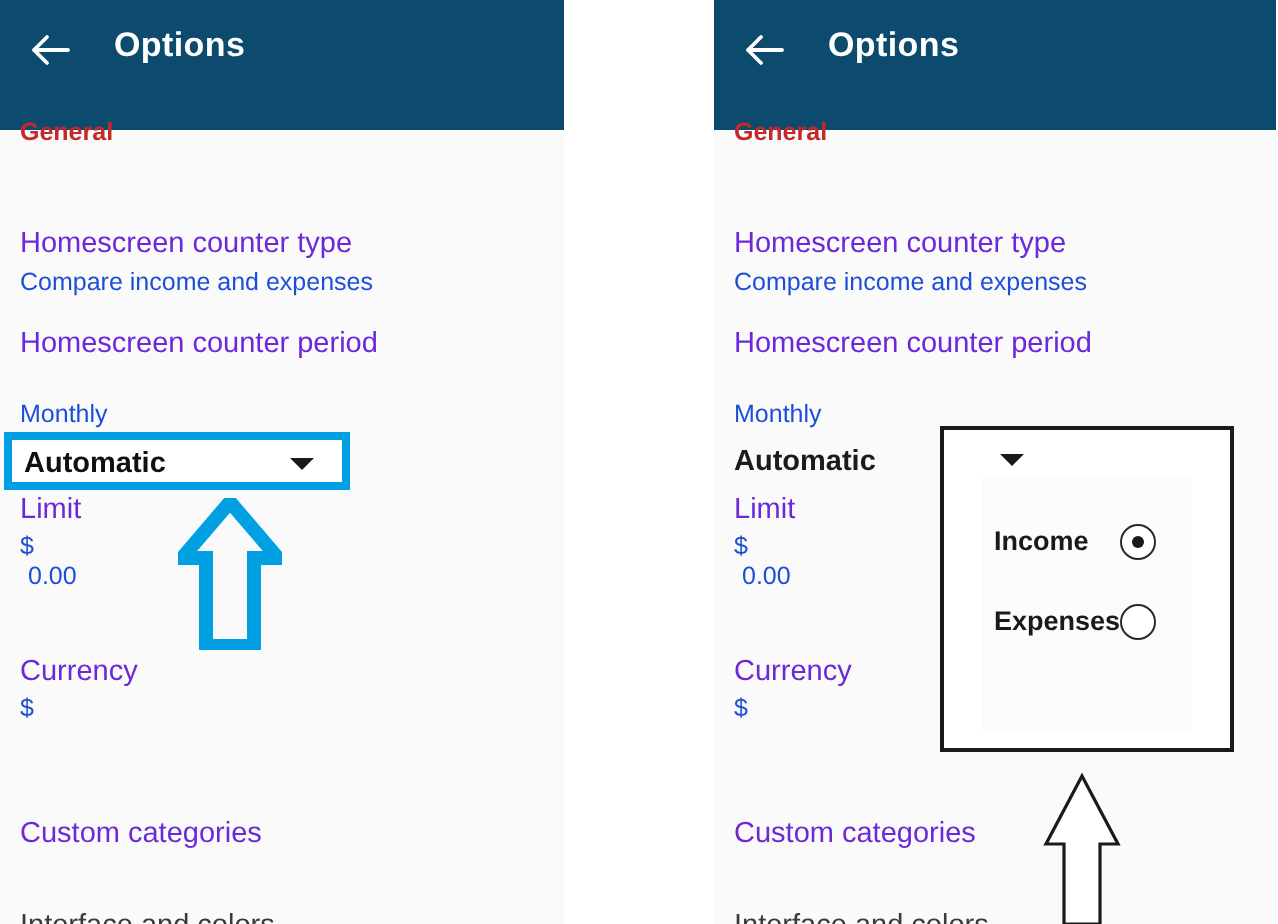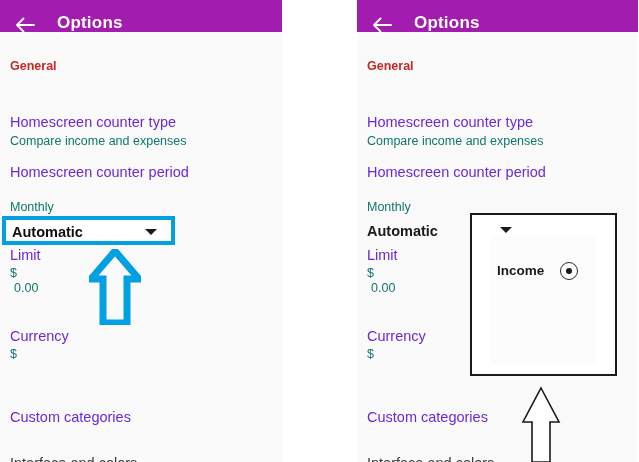--- a/index.html
+++ b/index.html
@@ -22,22 +22,22 @@
     background: #fafafa;
     overflow: hidden;
   }
   #panel-left  { left: 0px;   width: 282px; height: 462px; }
   #panel-right { left: 357px; width: 281px; height: 462px; }
 
   
   .appbar {
     position: absolute;
     top: 0; left: 0; right: 0;
-    height: 32px;
-    background: #a21caf;
+    height: 65px;
+    background: #0c4a6e;
   }
   .back-icon {
     position: absolute;
     left: 14px;
     top: 14px;
     width: 22px;
     height: 22px;
   }
   .back-icon svg { display: block; }
   .appbar-title {
@@ -63,21 +63,21 @@
   .pref-title {
     position: absolute;
     left: 10px;
     color: #6d28d9;
     font-size: 14.5px;
     white-space: nowrap;
   }
   .pref-summary {
     position: absolute;
     left: 10px;
-    color: #0f766e;
+    color: #1d4ed8;
     font-size: 12.5px;
     white-space: nowrap;
   }
   .pref-summary.indent { left: 14px; }
 
   
   .p-general   { top: 59px; }
   .p-t1        { top: 114px; }
   .p-s1        { top: 134px; }
   .p-t2        { top: 164px; }
@@ -317,20 +317,24 @@
 
 <div id="dropdown-popup">
   <span class="caret popup-caret"></span>
   <div class="popup-inner">
 
     <div class="popup-item" id="popup-item-income">
       <span class="pi-label">Income</span>
       <span class="radio checked"></span>
     </div>
 
+    <div class="popup-item" id="popup-item-expenses">
+      <span class="pi-label">Expenses</span>
+      <span class="radio"></span>
+    </div>
 
   </div>
 </div>
 
 <div id="black-arrow">
   <svg width="44" height="76" viewBox="0 0 44 76">
     <path d="M22 2 L40 36 L31 36 L31 76 L13 76 L13 36 L4 36 Z" fill="#ffffff" stroke="#1a1a1a" stroke-width="1.6" stroke-linejoin="miter"></path>
   </svg>
 </div>
 

